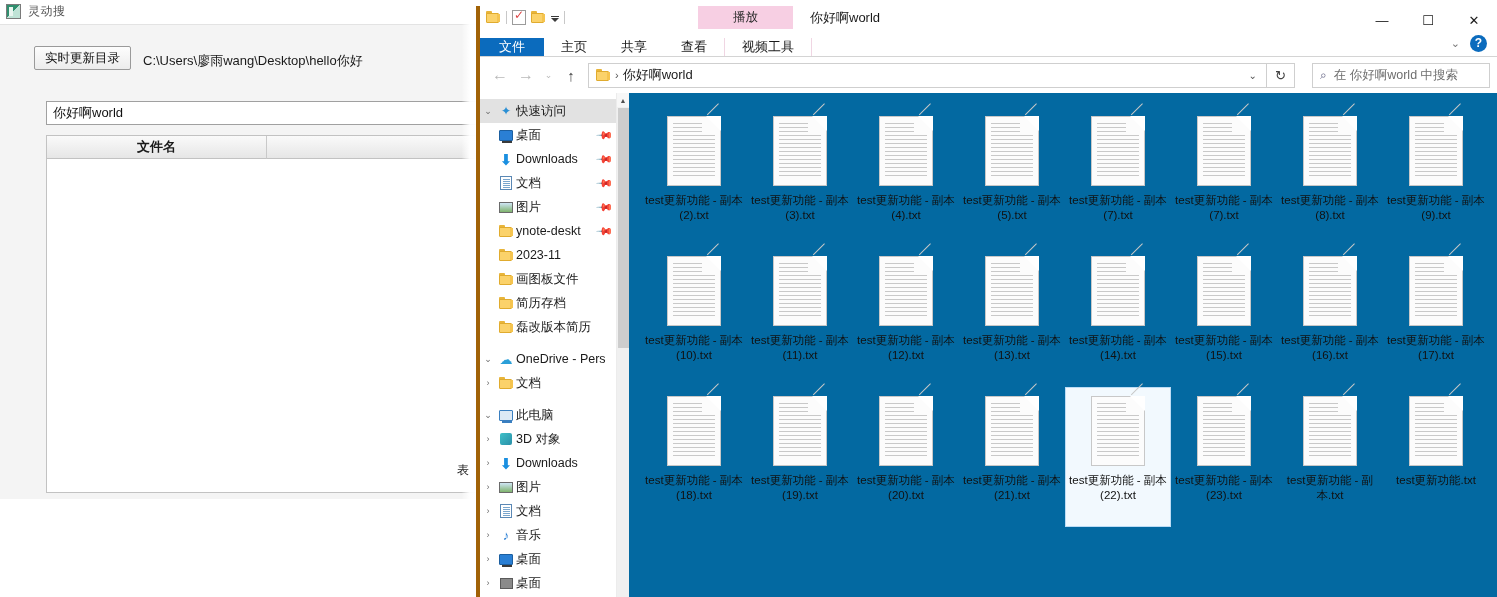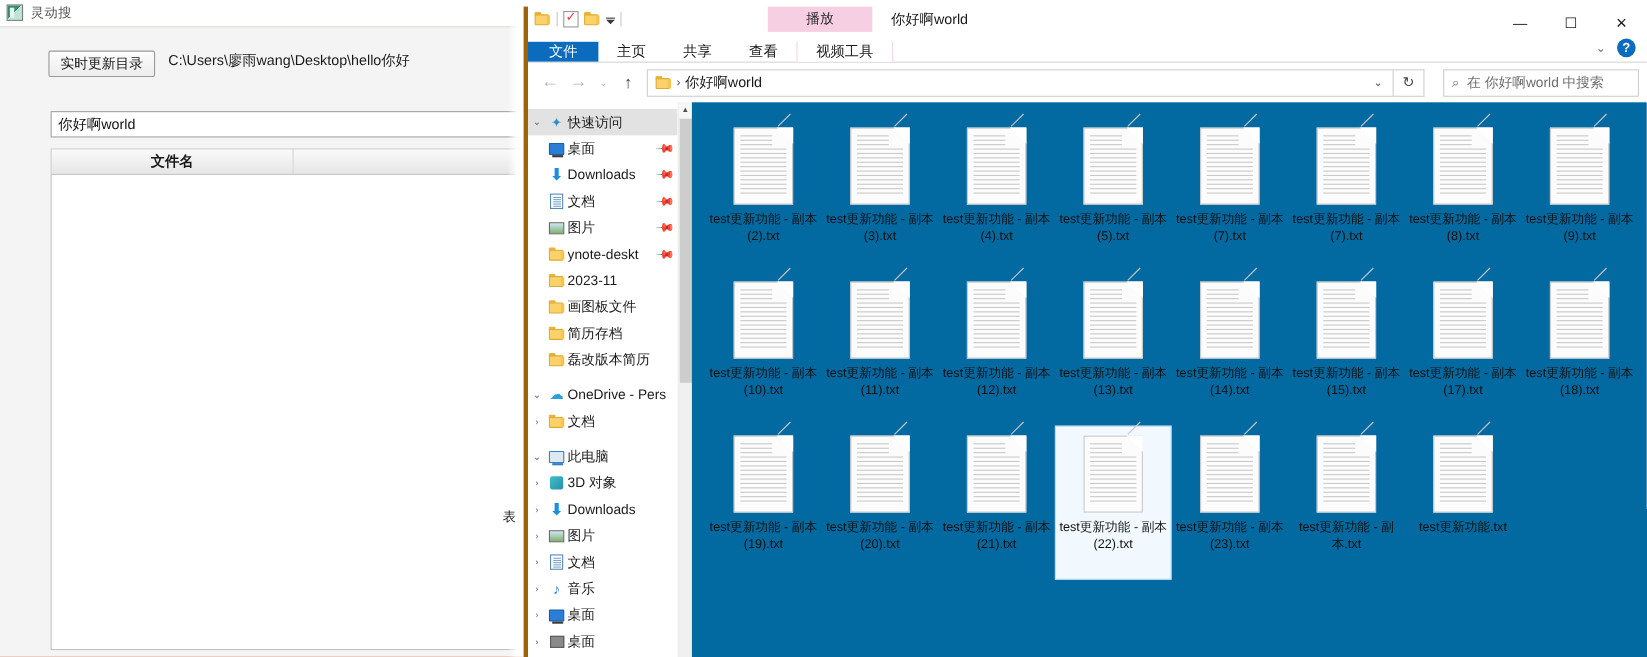--- a/index.html
+++ b/index.html
@@ -6,22 +6,22 @@
   html, body {
     width: 1497px; height: 597px;
     overflow: hidden;
     font-family: "Liberation Sans", "DejaVu Sans", sans-serif;
     background: #ffffff;
   }
 
   
   #bg-app {
     position: absolute; left: 0; top: 0;
-    width: 480px; height: 597px;
-    background: #c2410c;
+    width: 480px; height: 499px;
+    background: #5eead4;
     border-right: 0;
   }
   #bg-titlebar {
     height: 24px; background: #ffffff;
     display: flex; align-items: center; padding-left: 6px;
     border-bottom: 1px solid #ffffff;
   }
   .bg-app-icon {
     width: 15px; height: 15px; margin-right: 7px;
     background: linear-gradient(135deg,#2f8f6e 0%,#2f8f6e 48%,#bfe3d6 48%,#bfe3d6 100%);
@@ -31,22 +31,22 @@
     content:""; position:absolute; left:2px; top:2px; width:4px; height:9px;
     background:#e8f5ef;
   }
   #bg-title-text { font-size: 12px; color: #555; letter-spacing: .5px; }
   #bg-body {
     position: absolute; left: 0; top: 24px; right: 0; bottom: 0;
     background: #f4f4f4;
     border-top: 1px solid #e3e3e3;
   }
   #bg-toolbar-row {
-    position: absolute; left: 44px; top: 21px;
-    display: flex; align-items: flex-start; gap: 12px;
+    position: absolute; left: 34px; top: 21px;
+    display: flex; align-items: flex-end; gap: 12px;
   }
   #bg-update-btn {
     height: 24px; padding: 0 10px;
     font-size: 12.5px; color: #111;
     background: linear-gradient(180deg,#fdfdfd 0%,#ececec 100%);
     border: 1px solid #9a9a9a; border-radius: 2px;
     display: flex; align-items: center; justify-content: center;
     cursor: default;
   }
   #bg-path-text { font-size: 13px; color: #1a1a1a; }
@@ -948,20 +948,43 @@
                 <i></i>
                 <i></i>
                 <i></i>
                 <i></i>
                 <i></i>
                 <i></i>
               </div>
               <div class="corner"></div>
               <div class="corner-edge"></div>
             </div>
+            <div class="file-label">test更新功能 - 副本 (16).txt</div>
+          </div>
+          <div class="file-cell">
+            <div class="txt-icon">
+              <div class="lines">
+                <i></i>
+                <i></i>
+                <i></i>
+                <i></i>
+                <i></i>
+                <i></i>
+                <i></i>
+                <i></i>
+                <i></i>
+                <i></i>
+                <i></i>
+                <i></i>
+                <i></i>
+                <i></i>
+              </div>
+              <div class="corner"></div>
+              <div class="corner-edge"></div>
+            </div>
             <div class="file-label">test更新功能 - 副本 (17).txt</div>
           </div>
           <div class="file-cell">
             <div class="txt-icon">
               <div class="lines">
                 <i></i>
                 <i></i>
                 <i></i>
                 <i></i>
                 <i></i>

